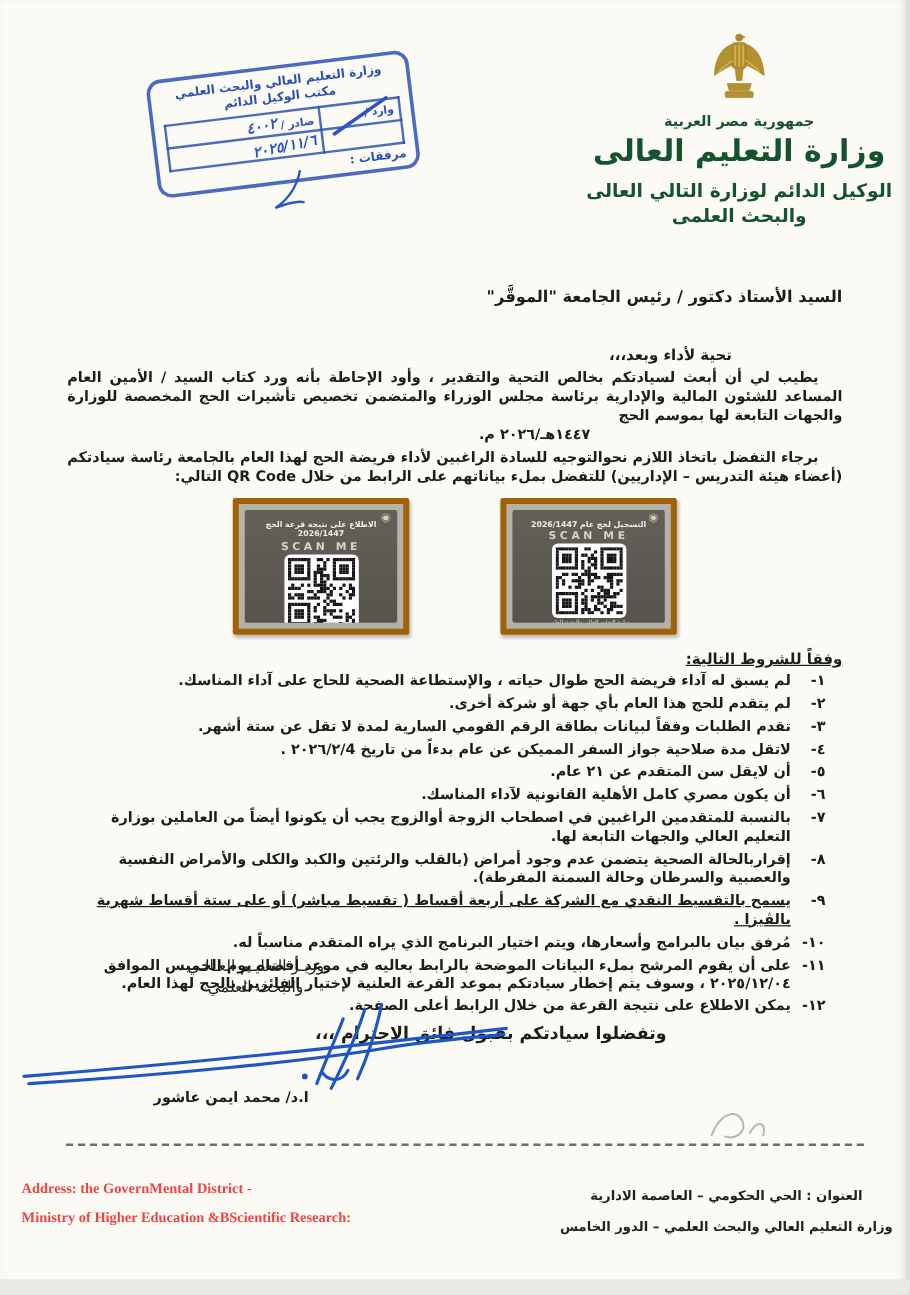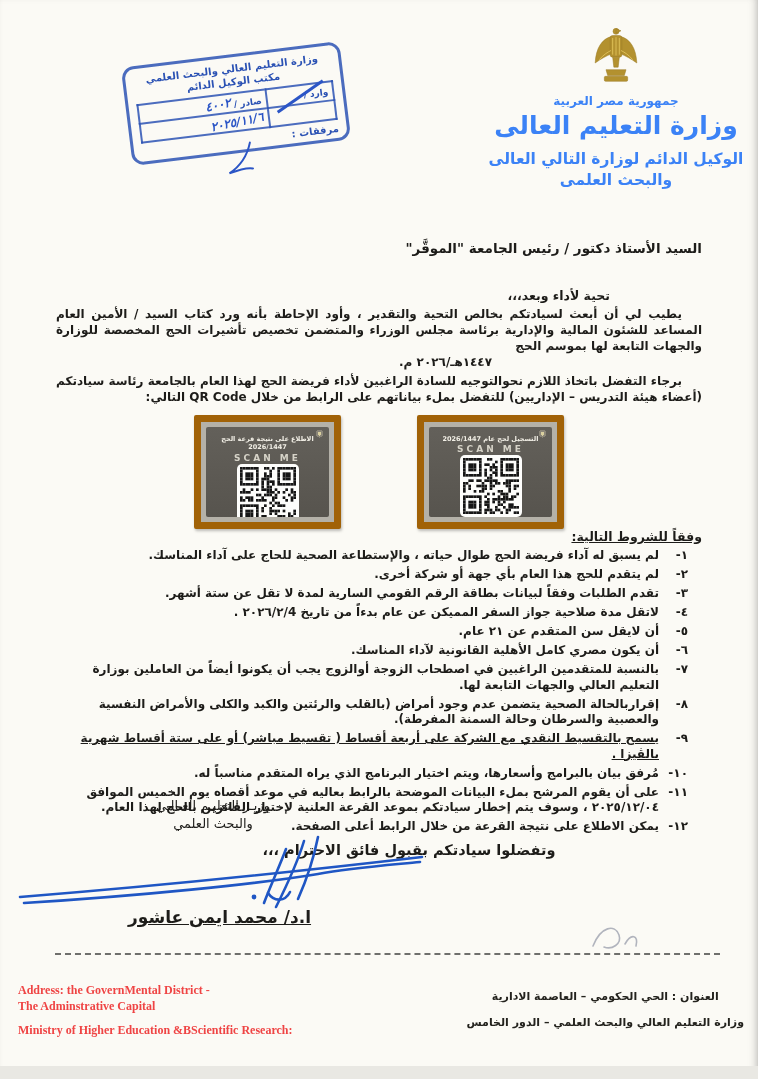--- a/index.html
+++ b/index.html
@@ -23,67 +23,67 @@
   .stamp .t2{font-size:10px;font-weight:bold;margin-top:2px;}
   .stamp table{width:100%;border-collapse:collapse;margin-top:5px;direction:rtl;}
   .stamp td{border:2px solid rgba(43,82,180,.85);height:17px;font-size:9px;font-weight:bold;
     text-align:right;padding:0 4px;position:relative;white-space:nowrap;}
   .hand{color:#2b55c6;font-size:12px;font-style:italic;font-weight:bold;display:inline-block;transform:rotate(-5deg);}
   .slash{position:absolute;left:8%;top:50%;width:84%;height:2.5px;background:#2b55c6;transform:rotate(-28deg);}
   .stamp .attach{font-size:10px;font-weight:bold;text-align:right;margin-top:3px;}
   .stamp .flourish{position:absolute;left:40%;bottom:-26px;}
 
   
-  .hdr{position:absolute;right:12px;top:26px;width:260px;text-align:center;color:#3b82f6;}
+  .hdr{position:absolute;right:12px;top:26px;width:260px;text-align:center;color:#14532d;}
   .emblem{display:block;margin:0 auto 4px;}
   .hdr .republic{font-size:12px;font-weight:bold;letter-spacing:.5px;}
   .hdr .ministry{font-size:25px;font-weight:800;margin-top:4px;line-height:1.15;}
   .hdr .dep1{font-size:15.5px;font-weight:800;margin-top:9px;}
   .hdr .dep2{font-size:15.5px;font-weight:800;margin-top:3px;}
 
   
   .body-col{position:absolute;left:56px;right:56px;top:240px;direction:rtl;}
   .recipient{font-size:13.5px;font-weight:bold;}
   .greeting{font-size:12.5px;font-weight:bold;margin:32px 92px 0 0;}
   .para{font-size:12px;font-weight:bold;line-height:16px;text-align:justify;margin:3px 0 0;}
   .para.ind{text-indent:20px;}
   .dateline{font-size:12px;font-weight:bold;line-height:16px;margin-right:210px;}
 
   
   .qr-row{display:flex;justify-content:center;gap:76px;margin-top:10px;direction:ltr;}
-  .qr-card{width:147px;height:114px;background:#b4b1a8;border:7px solid #a16207;border-radius:2px;
+  .qr-card{width:147px;height:114px;background:#b4b1a8;border:5px solid #a16207;border-radius:2px;
     padding:5px;box-sizing:border-box;box-shadow:1px 2px 3px rgba(0,0,0,.25);}
   .qr-inner{width:100%;height:100%;background:linear-gradient(#63605a,#57544e);border-radius:2px;
     display:flex;flex-direction:column;align-items:center;position:relative;color:#f2efe6;overflow:hidden;}
   .qr-logo{position:absolute;top:3px;right:4px;width:11px;height:9px;border-radius:2px;
     background:radial-gradient(circle at 50% 40%, #d9cf9f 0 2px, #8a8578 2px 4px, transparent 4px);}
   .qr-title{font-size:6.5px;font-weight:bold;direction:rtl;margin-top:8px;line-height:1.3;text-align:center;max-width:120px;}
   .qr-scan{font-size:9px;font-weight:800;letter-spacing:3px;color:#d6d3c8;margin-top:1px;}
   .qr-box{background:#fdfdfb;border-radius:5px;padding:3px;margin-top:1px;line-height:0;}
   .qr-box svg{width:56px;height:56px;display:block;}
   .qr-f1{font-size:4.8px;direction:rtl;color:#e8e5da;margin-top:2px;}
   .qr-f2{width:64px;height:3px;margin-top:1.5px;border-radius:1px;
     background:repeating-linear-gradient(90deg,#cfccc1 0 3px,transparent 3px 5px);}
 
   
-  .cond-title{font-size:12.5px;font-weight:bold;text-decoration:underline;margin-top:0;}
+  .cond-title{font-size:12.5px;font-weight:bold;text-decoration:underline;margin-top:12px;}
   ol.conds{list-style:none;margin:4px 0 0;padding:0 14px 0 0;}
   ol.conds li{display:flex;gap:7px;font-size:12px;font-weight:bold;line-height:15.5px;margin-top:3.5px;}
   ol.conds .num{flex:0 0 22px;text-align:right;}
   ol.conds .ctext{flex:1;text-align:right;}
   ol.conds li.u .ctext{text-decoration:underline;}
 
   .closing{font-size:14.5px;font-weight:800;text-align:center;margin:7px 0 0 60px;}
 
   
   .sigblock{position:absolute;left:0;top:795px;width:480px;height:150px;}
   .sig-title{position:absolute;left:108px;top:2px;width:210px;text-align:center;
     font-size:13px;font-weight:400;line-height:1.4;direction:rtl;}
   .sig-svg{position:absolute;left:18px;top:40px;}
-  .sig-name{position:absolute;left:128px;top:112px;font-size:17px;font-weight:800;direction:rtl;text-decoration:underline;}
+  .sig-name{position:absolute;left:128px;top:112px;font-size:12px;font-weight:800;direction:rtl;}
 
   .initials{position:absolute;left:585px;top:916px;opacity:.65;}
 
   .sep{position:absolute;left:55px;right:38px;top:953px;border-top:2px dashed #6f6f6c;}
 
   
   .foot-en{position:absolute;left:18px;top:982px;font-family:"Liberation Serif",serif;
     font-weight:bold;font-size:12px;line-height:1.35;color:#ef4444;}
   .foot-en .l3{margin-top:8px;}
   .foot-ar{position:absolute;right:14px;top:984px;direction:rtl;text-align:center;
@@ -695,21 +695,20 @@
     <g fill="none" stroke="#8a8fa0" stroke-width="1.6" stroke-linecap="round">
       <path d="M8 30 C 16 10, 30 8, 34 19 C 37 28, 27 34, 19 31"></path>
       <path d="M40 28 C 46 17, 54 19, 51 30"></path>
     </g>
   </svg>
 
   <div class="sep"></div>
 
   <div class="foot-en">
     <div>Address: the GovernMental District  -</div>
-    <div>The Adminstrative Capital</div>
     <div class="l3">Ministry of Higher Education &amp;BScientific Research:</div>
   </div>
 
   <div class="foot-ar">
     <div>العنوان : الحي الحكومي – العاصمة الادارية</div>
     <div>وزارة التعليم العالي والبحث العلمي – الدور الخامس</div>
   </div>
 
 </div>
 

